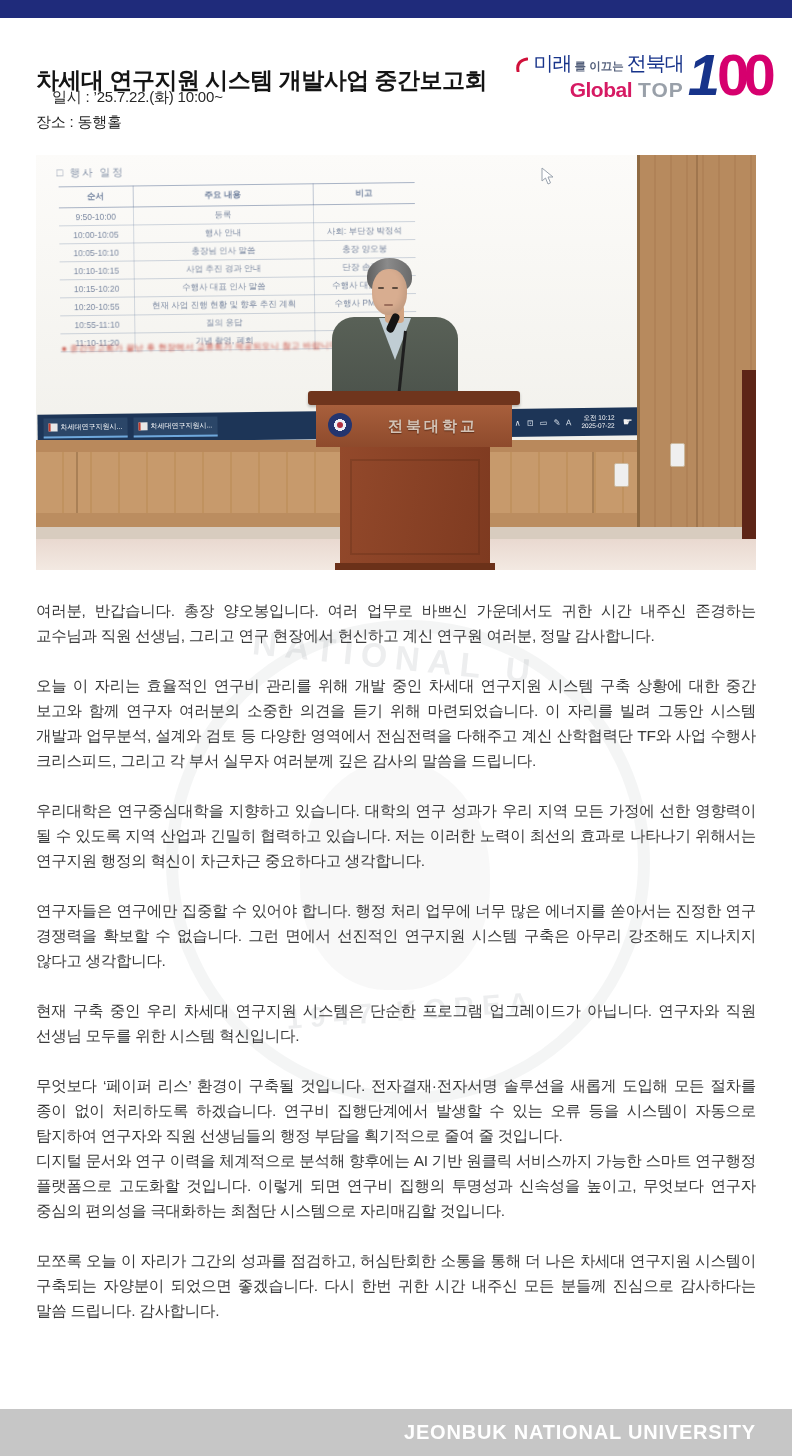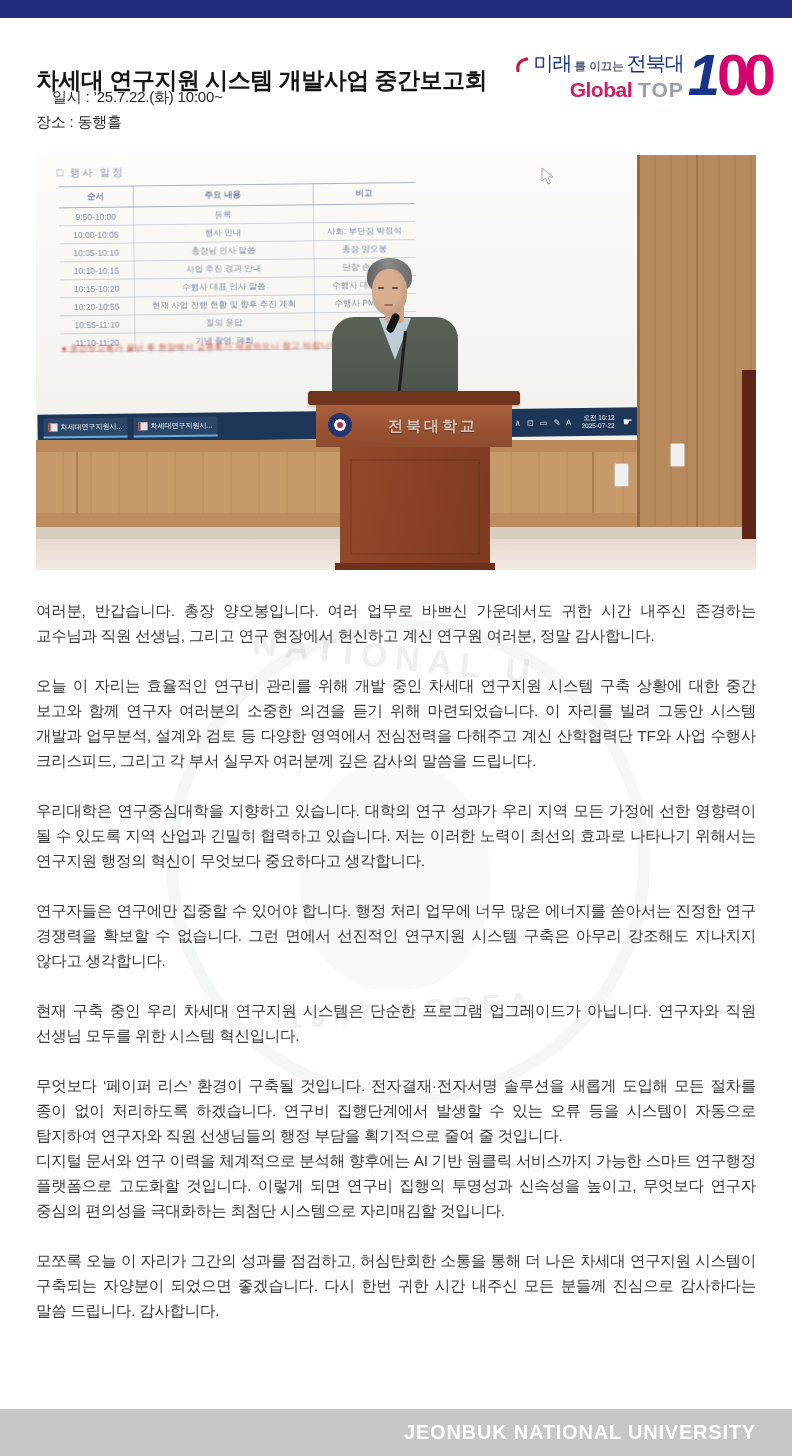--- a/index.html
+++ b/index.html
@@ -268,21 +268,21 @@
   </div>
 
   <div class="wm-ring"></div>
   <div class="wm-leaf"></div>
   <div class="wm-text top">NATIONAL U</div>
   <div class="wm-text bottom">1947 KOREA</div>
 
   <div class="speech">
     <p>여러분, 반갑습니다. 총장 양오봉입니다. 여러 업무로 바쁘신 가운데서도 귀한 시간 내주신 존경하는 교수님과 직원 선생님, 그리고 연구 현장에서 헌신하고 계신 연구원 여러분, 정말 감사합니다.</p>
     <p>오늘 이 자리는 효율적인 연구비 관리를 위해 개발 중인 차세대 연구지원 시스템 구축 상황에 대한 중간 보고와 함께 연구자 여러분의 소중한 의견을 듣기 위해 마련되었습니다. 이 자리를 빌려 그동안 시스템 개발과 업무분석, 설계와 검토 등 다양한 영역에서 전심전력을 다해주고 계신 산학협력단 TF와 사업 수행사 크리스피드, 그리고 각 부서 실무자 여러분께 깊은 감사의 말씀을 드립니다.</p>
-    <p>우리대학은 연구중심대학을 지향하고 있습니다. 대학의 연구 성과가 우리 지역 모든 가정에 선한 영향력이 될 수 있도록 지역 산업과 긴밀히 협력하고 있습니다. 저는 이러한 노력이 최선의 효과로 나타나기 위해서는 연구지원 행정의 혁신이 무엇보다 중요하다고 생각합니다.</p>
+    <p>우리대학은 연구중심대학을 지향하고 있습니다. 대학의 연구 성과가 우리 지역 모든 가정에 선한 영향력이 될 수 있도록 지역 산업과 긴밀히 협력하고 있습니다. 저는 이러한 노력이 최선의 효과로 나타나기 위해서는 연구지원 행정의 혁신이 차근차근 중요하다고 생각합니다.</p>
     <p>연구자들은 연구에만 집중할 수 있어야 합니다. 행정 처리 업무에 너무 많은 에너지를 쏟아서는 진정한 연구 경쟁력을 확보할 수 없습니다. 그런 면에서 선진적인 연구지원 시스템 구축은 아무리 강조해도 지나치지 않다고 생각합니다.</p>
     <p>현재 구축 중인 우리 차세대 연구지원 시스템은 단순한 프로그램 업그레이드가 아닙니다. 연구자와 직원 선생님 모두를 위한 시스템 혁신입니다.</p>
     <p>무엇보다 ‘페이퍼 리스’ 환경이 구축될 것입니다. 전자결재·전자서명 솔루션을 새롭게 도입해 모든 절차를 종이 없이 처리하도록 하겠습니다. 연구비 집행단계에서 발생할 수 있는 오류 등을 시스템이 자동으로 탐지하여 연구자와 직원 선생님들의 행정 부담을 획기적으로 줄여 줄 것입니다.
 디지털 문서와 연구 이력을 체계적으로 분석해 향후에는 AI 기반 원클릭 서비스까지 가능한 스마트 연구행정 플랫폼으로 고도화할 것입니다. 이렇게 되면 연구비 집행의 투명성과 신속성을 높이고, 무엇보다 연구자 중심의 편의성을 극대화하는 최첨단 시스템으로 자리매김할 것입니다.</p>
     <p>모쪼록 오늘 이 자리가 그간의 성과를 점검하고, 허심탄회한 소통을 통해 더 나은 차세대 연구지원 시스템이 구축되는 자양분이 되었으면 좋겠습니다. 다시 한번 귀한 시간 내주신 모든 분들께 진심으로 감사하다는 말씀 드립니다. 감사합니다.</p>
   </div>
 
   <div class="footer">
     <span>JEONBUK NATIONAL UNIVERSITY</span>
   </div>

